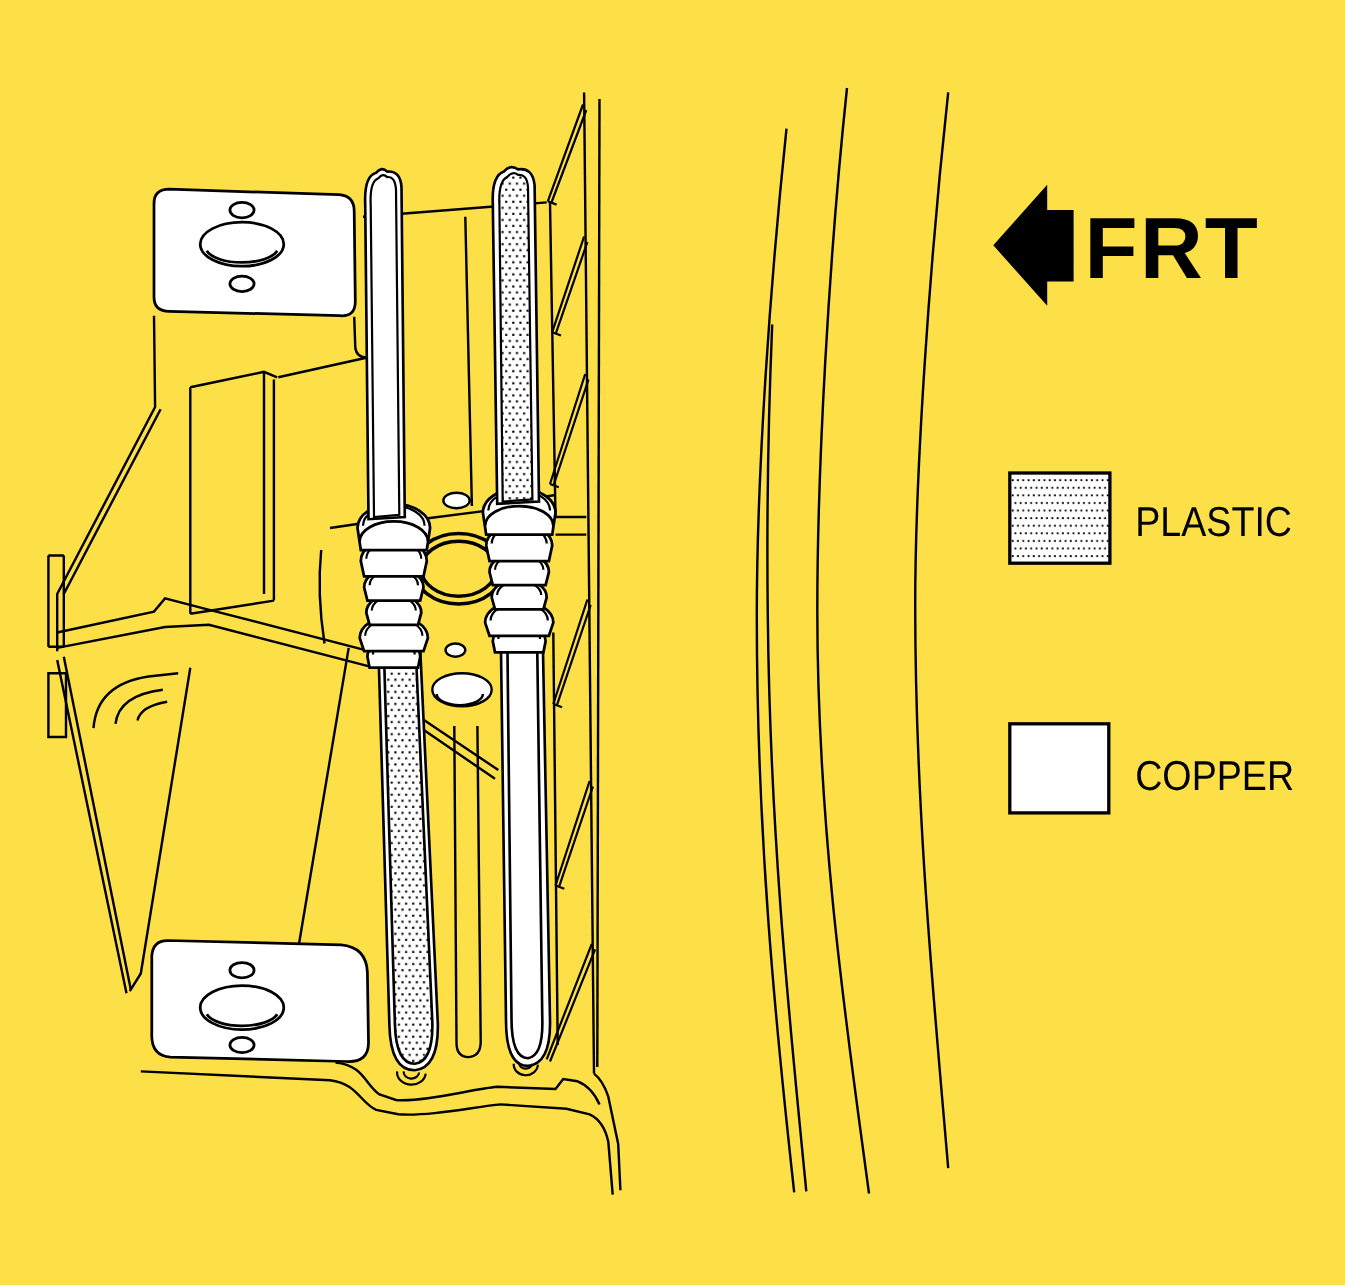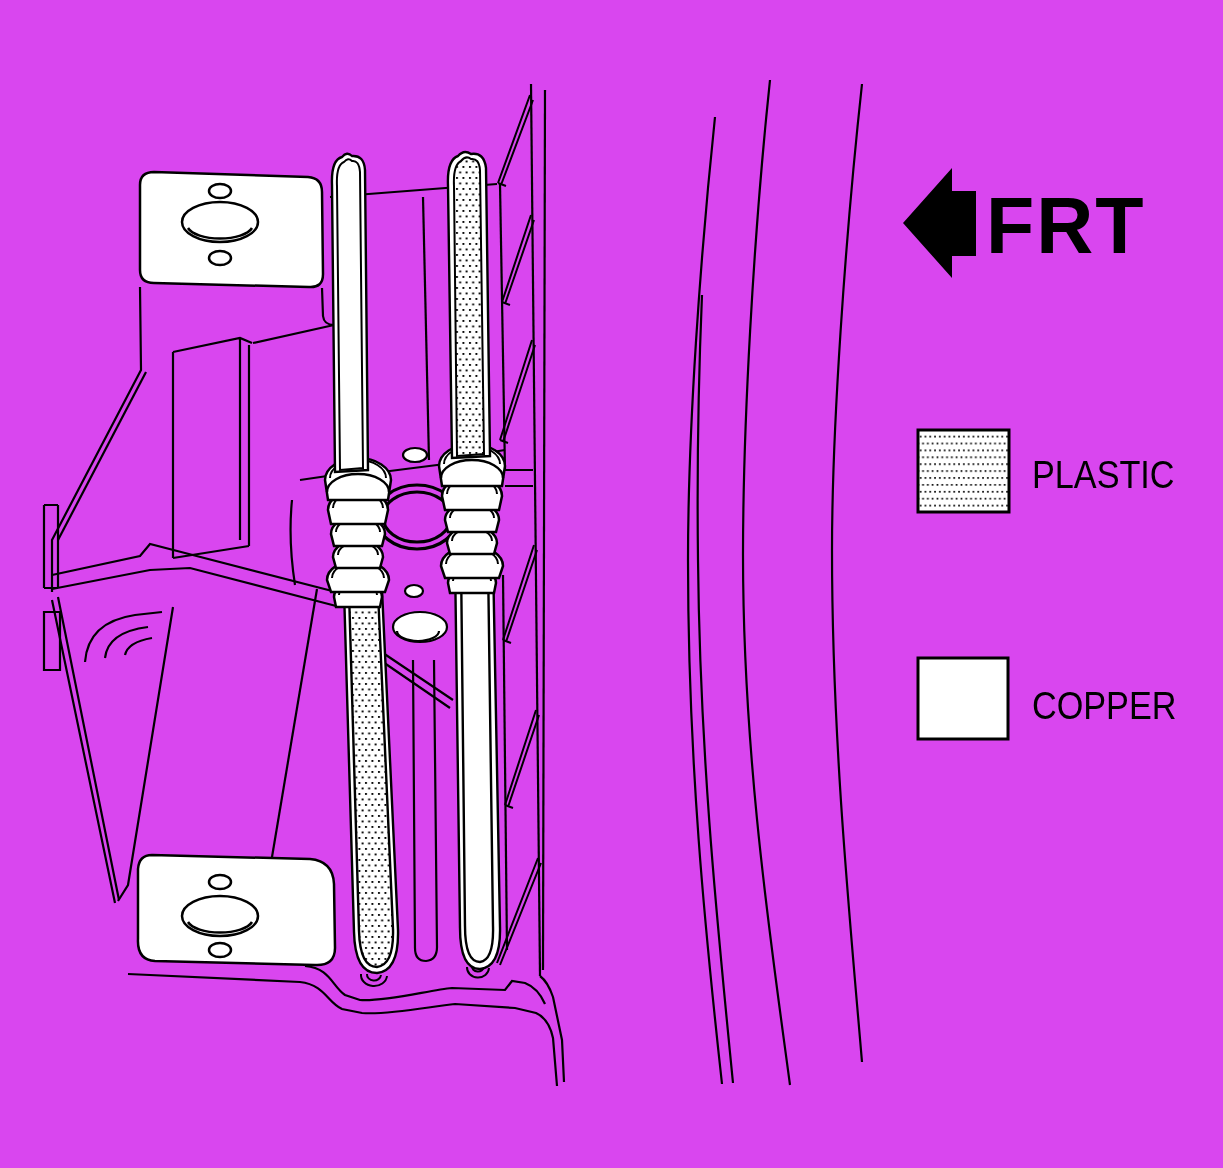--- a/index.html
+++ b/index.html
@@ -1,16 +1,16 @@
 <!DOCTYPE html>
 <html><head>
 <meta charset="utf-8">
 <style>
   html,body{margin:0;padding:0;background:#fff;}
-  .canvas{position:relative;width:1223px;height:1168px;background:#d946ef;overflow:hidden;
+  .canvas{position:relative;width:1223px;height:1168px;background:#fde047;overflow:hidden;
           font-family:"Liberation Sans", sans-serif;}
   .diagram-svg{position:absolute;left:0;top:0;}
   .frt-text{position:absolute;left:986px;top:186px;font-size:79px;font-weight:bold;
             letter-spacing:2px;color:#000;line-height:1;}
   .legend-label{position:absolute;font-size:38px;color:#000;line-height:1;
                 transform:scaleX(0.9);transform-origin:left center;}
   .label-plastic{left:1032px;top:456px;}
   .label-copper{left:1032px;top:687px;}
 </style>
 </head>

